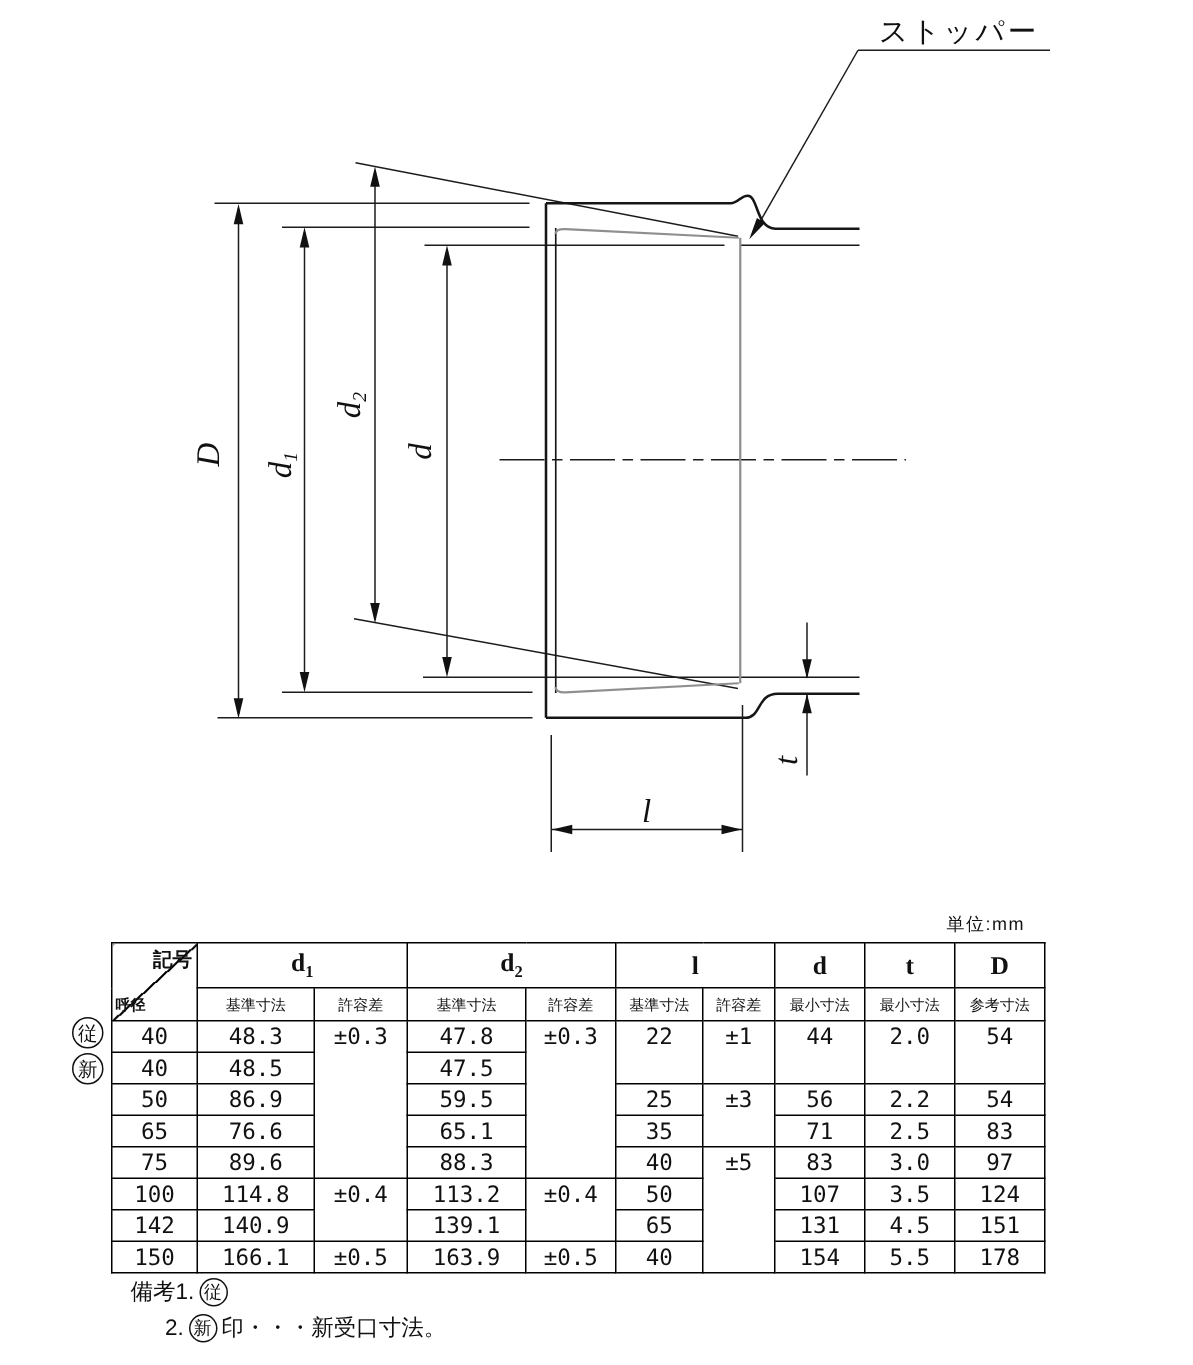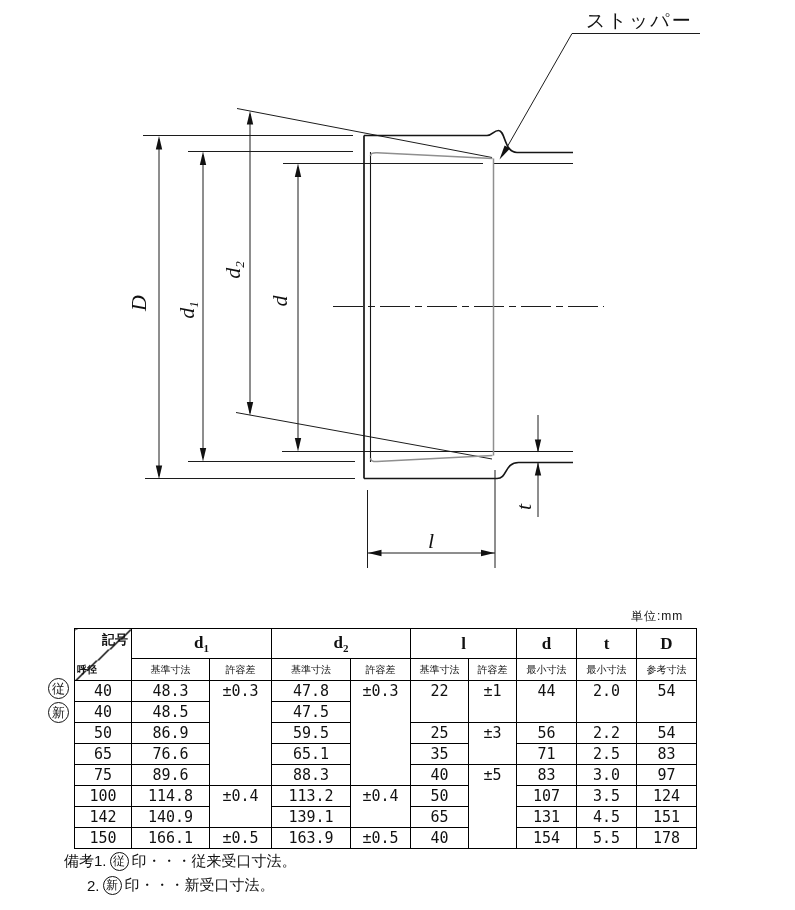--- a/index.html
+++ b/index.html
@@ -39,21 +39,21 @@
 
   
   .rowmark{position:absolute;width:21px;height:21px;border:1.5px solid #111;border-radius:50%;
            display:flex;align-items:center;justify-content:center;font-size:13px;box-sizing:border-box;
            font-family:"Liberation Sans",sans-serif;}
   #mark-ju{left:48px;top:678px;}
   #mark-shin{left:48px;top:702px;}
 
   
   #notes{position:absolute;left:64px;top:849px;font-size:15px;}
-  .noteline{display:flex;align-items:center;height:24px;}
+  .noteline{display:flex;align-items:center;height:24px;margin-left:23px;}
   .noteline .circ{display:inline-flex;width:19px;height:19px;border:1.3px solid #111;border-radius:50%;
                   align-items:center;justify-content:center;font-size:12px;margin:0 3px;box-sizing:border-box;}
   #note2{padding-left:23px;}
 </style>
 </head>
 <body>
 
 <div id="page">
 
   <svg id="drawing" width="795" height="600" viewBox="0 0 795 600">
@@ -255,21 +255,20 @@
       <td>5.5</td>
       <td>178</td>
     </tr>
   </tbody>
     </table>
 
   <div id="notes">
     <div class="noteline" id="note1">
       <span>備考1.</span>
       <span class="circ">従</span>
-      <span>印・・・従来受口寸法。</span>
     </div>
     <div class="noteline" id="note2">
       <span>2.</span>
       <span class="circ">新</span>
       <span>印・・・新受口寸法。</span>
     </div>
   </div>
 
 </div>
 

